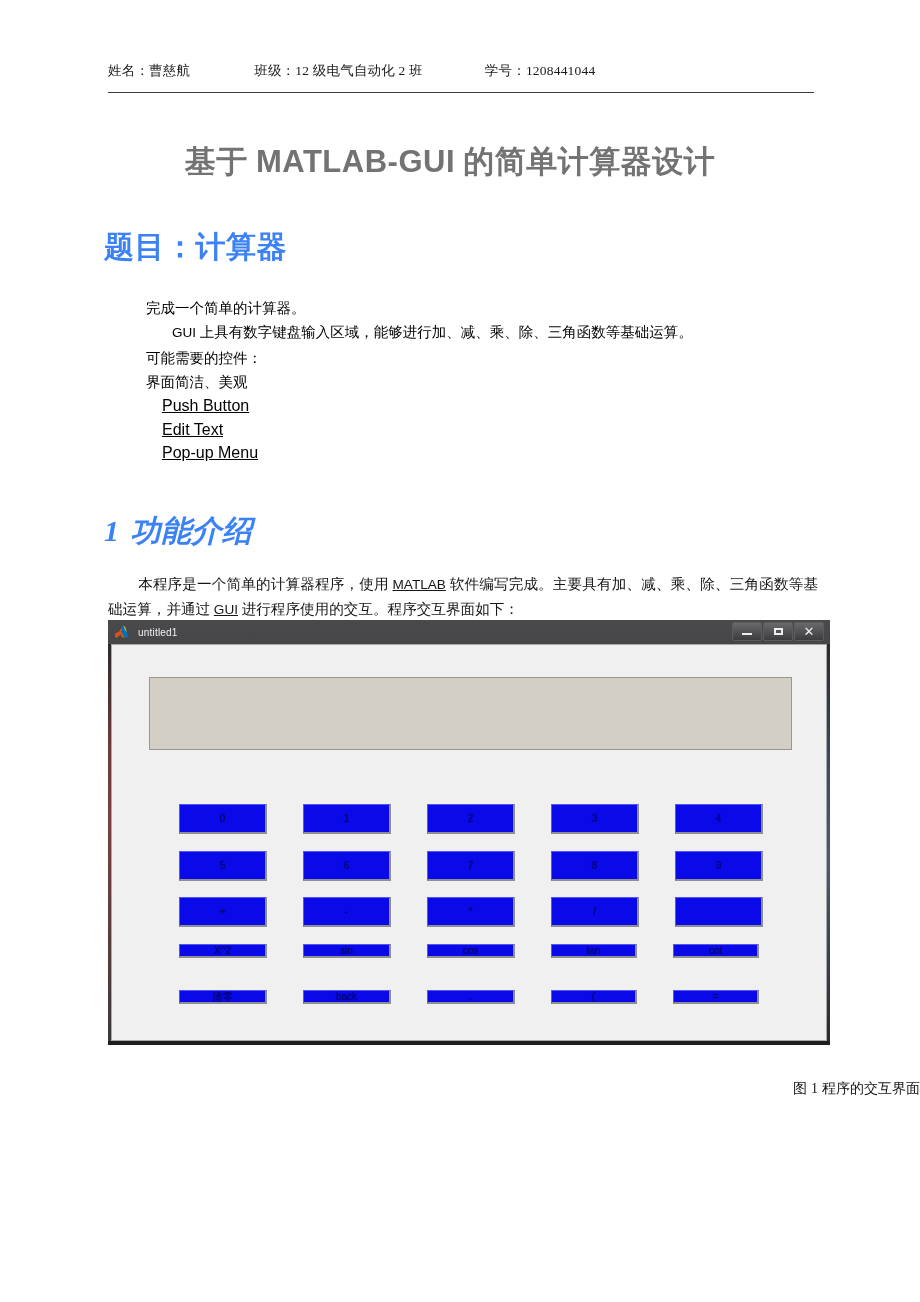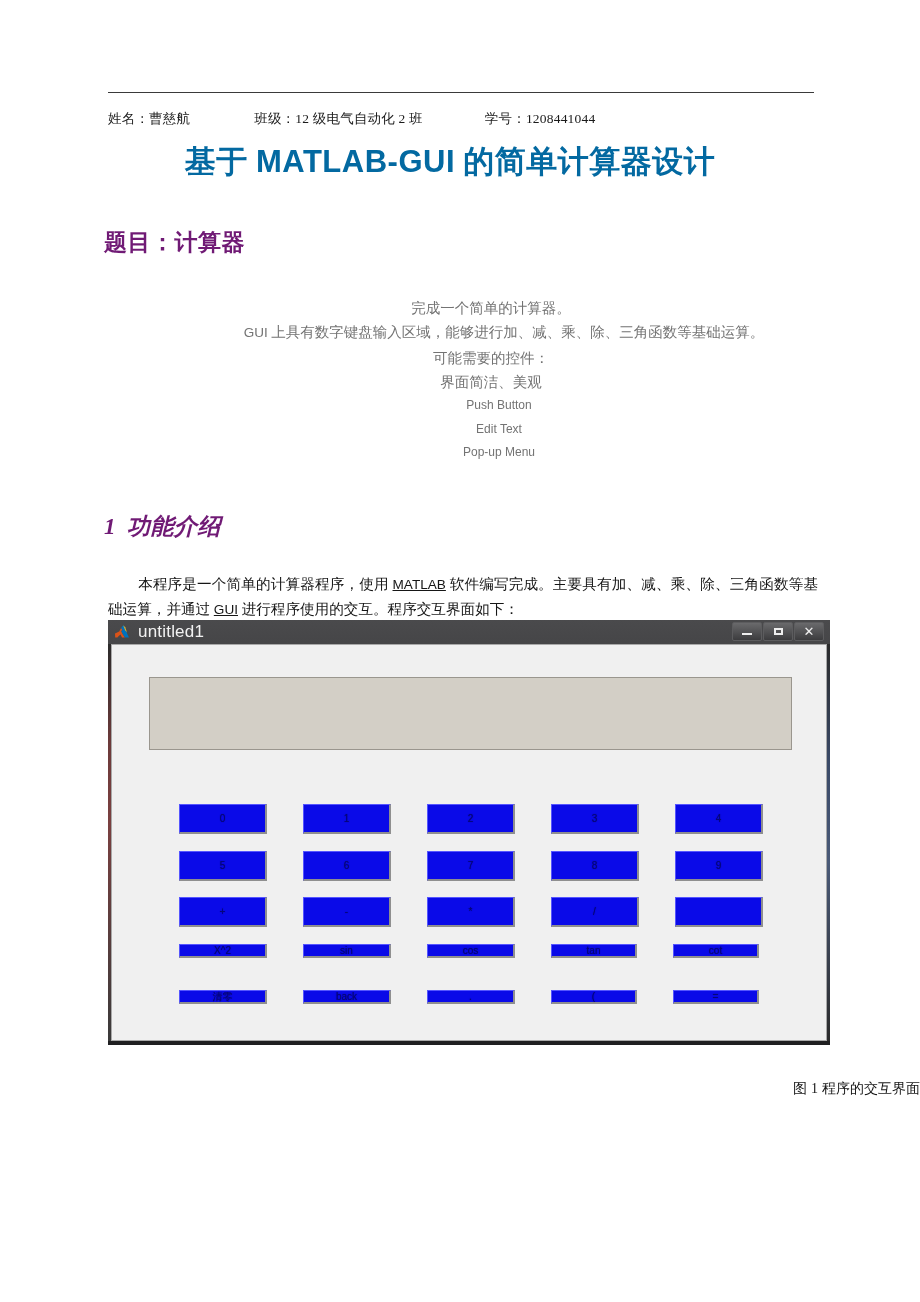--- a/index.html
+++ b/index.html
@@ -28,21 +28,20 @@
   .doc-header {
     position: absolute;
     left: 108px;
     top: 62px;
     width: 706px;
     display: flex;
     align-items: baseline;
     font-size: 13.5px;
     letter-spacing: 0.2px;
     color: #1a1a1a;
-    margin-top: 48px;
   }
   .doc-header .hdr-field { white-space: nowrap; }
   .hdr-label { }
   .hdr-value { }
   .gap-a { width: 64px; display: inline-block; }
   .gap-b { width: 62px; display: inline-block; }
 
   .header-rule {
     position: absolute;
     left: 108px;
@@ -54,60 +53,60 @@
 
   
   .doc-title {
     position: absolute;
     left: 0; top: 141px;
     width: 900px;
     text-align: center;
     font-size: 31px;
     font-weight: bold;
     letter-spacing: 0.5px;
-    color: #0369a1;
+    color: #737373;
   }
   .doc-title .latin {
     font-family: "Liberation Sans", "DejaVu Sans", sans-serif;
     font-weight: bold;
   }
 
   
   .h1 {
     position: absolute;
     left: 104px;
-    font-size: 23px;
+    font-size: 30px;
     font-weight: bold;
-    color: #701a75;
+    color: #3b82f6;
     letter-spacing: 0.5px;
   }
   #subject-heading { top: 227px; }
   #section1-heading { top: 511px; font-style: italic; }
   .h1 .num {
     font-family: "Liberation Serif", serif;
     margin-right: 11px;
   }
 
   
   .req-block {
     position: absolute;
     left: 146px;
     top: 296px;
     width: 690px;
     font-size: 14.5px;
     line-height: 24.3px;
-    color: #737373;
-    text-align: center;
+    color: #000000;
   }
   .req-block .indent { padding-left: 26px; }
   .req-block .latin-item {
     font-family: "Liberation Sans", "DejaVu Sans", sans-serif;
-    font-size: 12px;
+    font-size: 16px;
     padding-left: 16px;
     line-height: 23.5px;
+    text-decoration: underline;
   }
   .req-block .mixed-latin {
     font-family: "Liberation Sans", "DejaVu Sans", sans-serif;
     font-size: 13.5px;
   }
 
   
   .body-para {
     position: absolute;
     left: 108px;
@@ -155,21 +154,21 @@
   }
   .matlab-icon {
     width: 16px; height: 16px;
     position: relative;
     flex: 0 0 auto;
     margin-right: 8px;
   }
   .gui-title-text {
     color: #f2f2f2;
     font-family: "Liberation Sans", "DejaVu Sans", sans-serif;
-    font-size: 17px;
+    font-size: 10px;
     letter-spacing: 0.2px;
   }
   .winbtns {
     position: absolute;
     right: 6px;
     top: 2px;
     display: flex;
     gap: 1px;
   }
   .winbtn {

